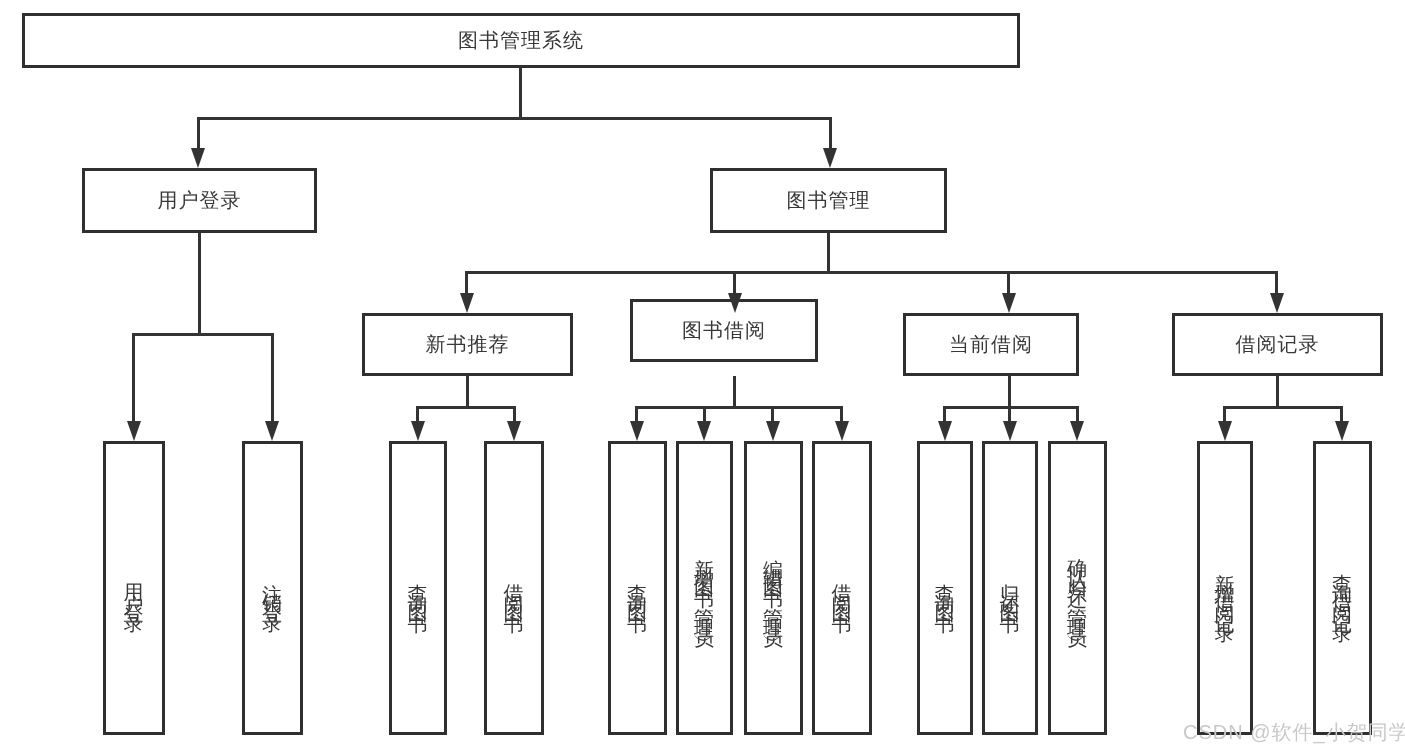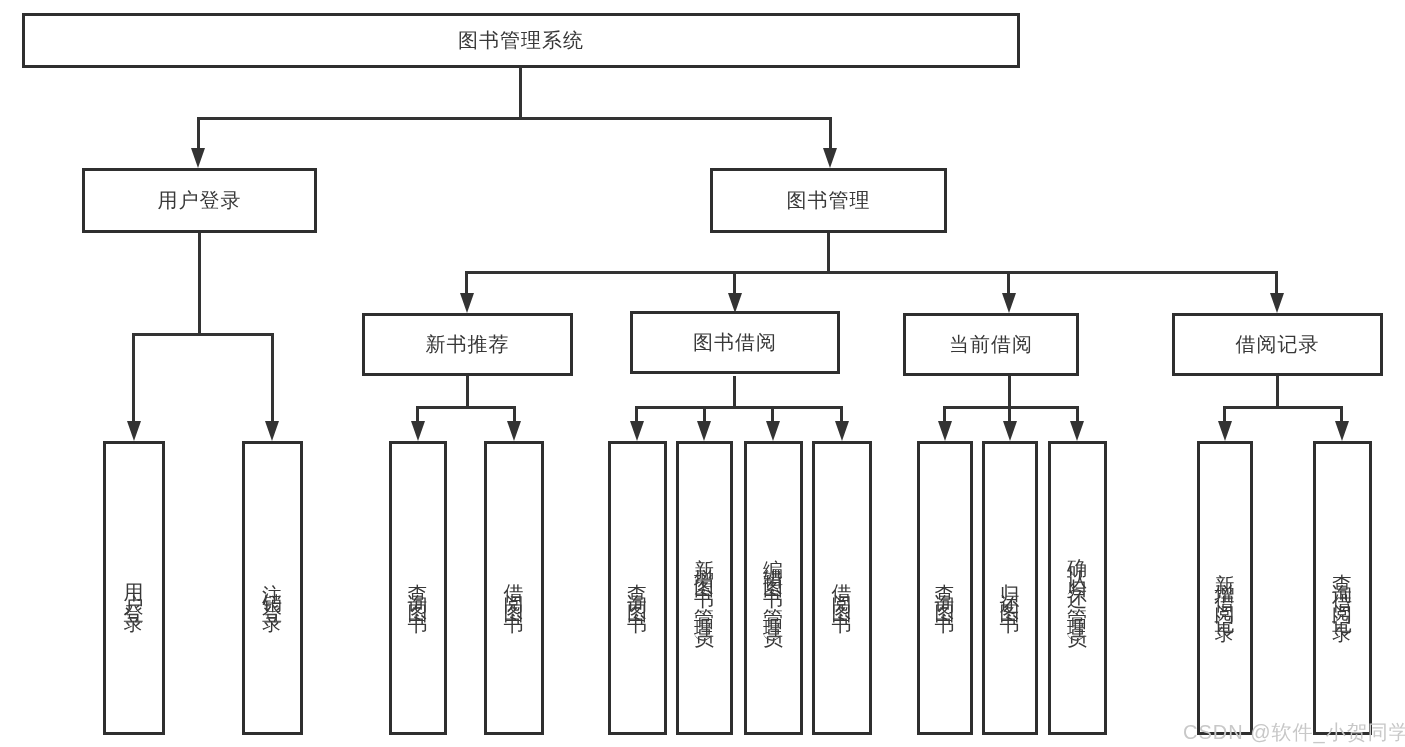--- a/index.html
+++ b/index.html
@@ -58,21 +58,21 @@
   <div class="hbox" style="left:82px;top:168px;width:235px;height:65px;">
     <span>用户登录</span>
   </div>
   <div class="hbox" style="left:710px;top:168px;width:237px;height:65px;">
     <span>图书管理</span>
   </div>
 
   <div class="hbox" style="left:362px;top:313px;width:211px;height:63px;">
     <span>新书推荐</span>
   </div>
-  <div class="hbox" style="left:630px;top:311px;width:210px;height:63px;">
+  <div class="hbox" style="left:630px;top:299px;width:188px;height:63px;">
     <span>图书借阅</span>
   </div>
   <div class="hbox" style="left:903px;top:313px;width:176px;height:63px;">
     <span>当前借阅</span>
   </div>
   <div class="hbox" style="left:1172px;top:313px;width:211px;height:63px;">
     <span>借阅记录</span>
   </div>
 
   <div class="vbox" style="left:103px;top:441px;width:62px;height:294px;">

